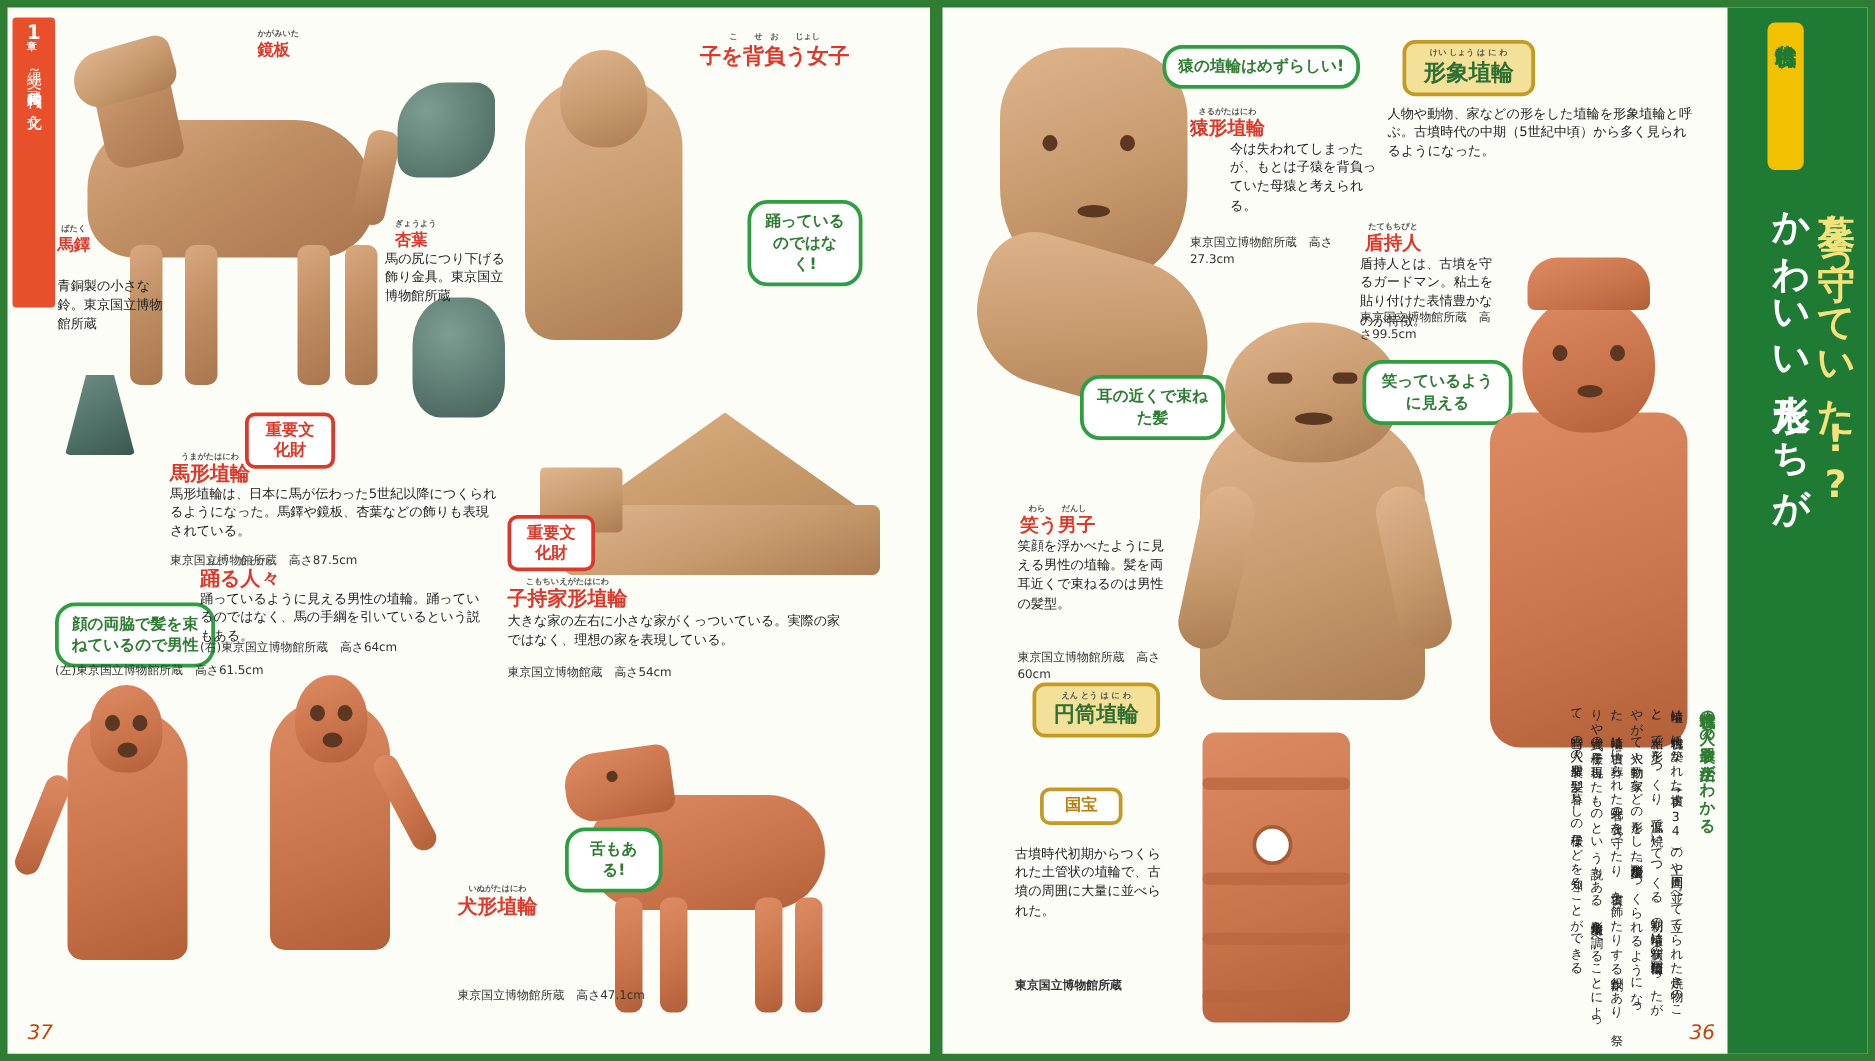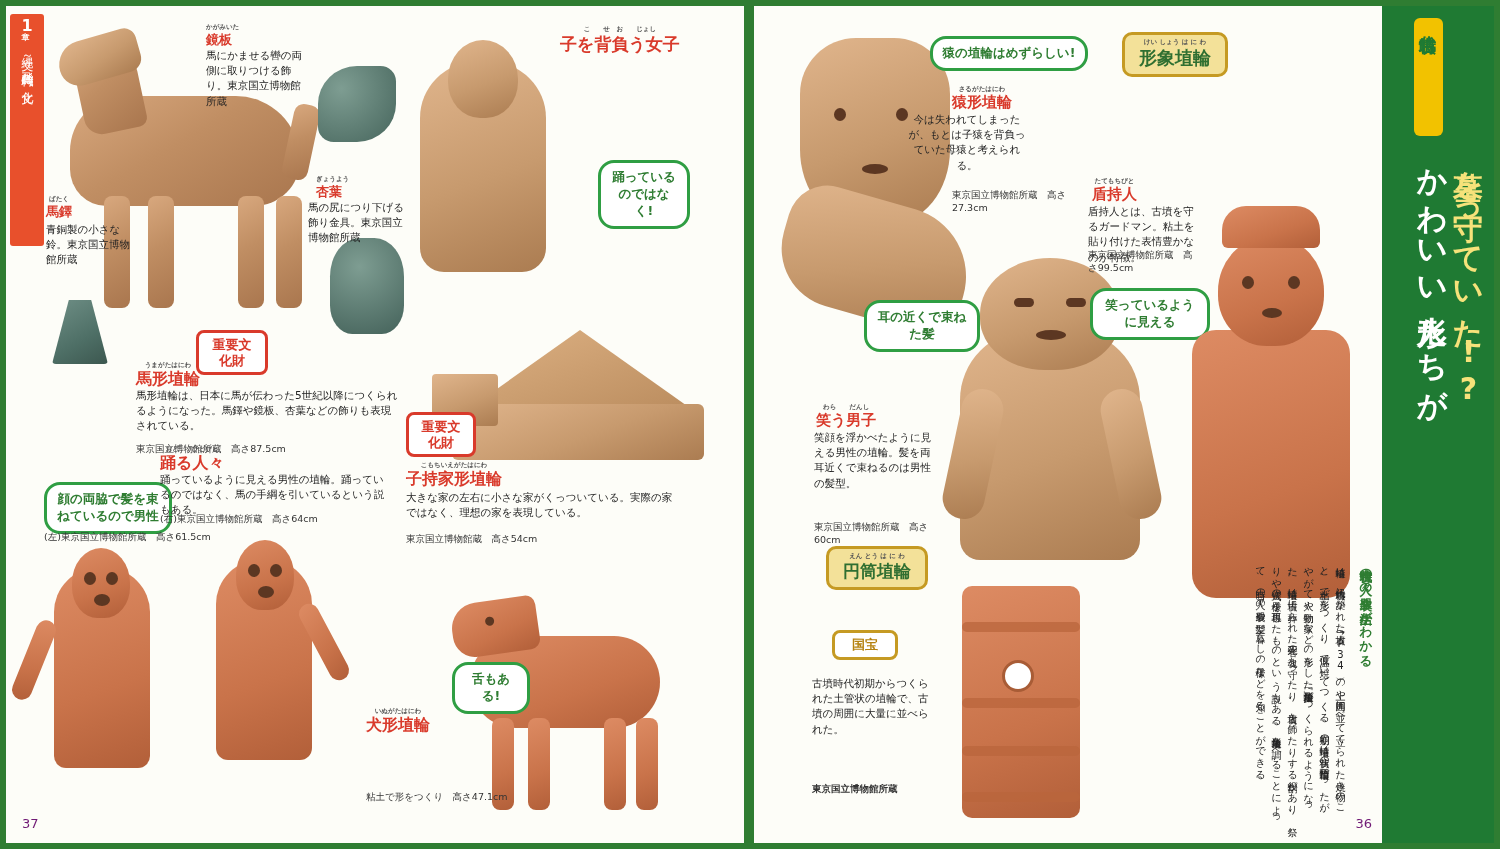--- a/index.html
+++ b/index.html
@@ -105,21 +105,21 @@
   .hdr{position:absolute;font-weight:bold;color:#d93a2b;}
   .hdr-box{position:absolute;background:#f3e199;border:3px solid #c59a23;border-radius:10px;color:#2f6f31;
     font-weight:bold;font-size:18px;padding:4px 14px;}
 
   .ruby{font-size:6.5px;display:block;line-height:1;color:#555;text-align:center;}
 
   
   .vtitle{position:absolute;right:14px;top:18px;width:98px;height:300px;color:#fff;}
   .vtitle .label{background:#f2c200;color:#1f7a33;font-weight:bold;font-size:17px;padding:5px 3px;border-radius:6px;}
 
-  .pnum{position:absolute;font-size:13px;color:#701a75;}
+  .pnum{position:absolute;font-size:16px;color:#c2410c;font-style:italic;}
   .footer-col{position:absolute;right:126px;top:560px;width:180px;height:270px;}
 </style>
 </head>
 <body>
 
 <div class="page jp">
   <div class="spread-border"></div>
   <div class="gutter"></div>
 
   <div class="chapter-tab">
@@ -139,29 +139,28 @@
   <div class="ph clay leg l4"></div>
   <div class="ph clay horse-tail"></div>
   <div class="ph bronze bell"></div>
   <div class="ph orn1" style="background:radial-gradient(circle at 30% 30%,#7e9d92,#46655c);border-radius:50% 20% 50% 20%;"></div>
   <div class="ph orn2" style="background:radial-gradient(circle at 40% 30%,#7e9d92,#44625a);border-radius:40% 40% 30% 30%;"></div>
 
   <div class="hdr" style="left:206px;top:24px;font-size:13px;">
     <span class="ruby">かがみいた</span>
     <span>鏡板</span>
   </div>
-  <div class="body-s" style="position:absolute;left:206px;top:48px;width:98px;">馬にかませる轡の両側に取りつける飾り。東京国立博物館所蔵</div>
 
   <div class="hdr" style="left:316px;top:176px;font-size:13px;">
     <span class="ruby">ぎょうよう</span>
     <span>杏葉</span>
   </div>
   <div class="body-s" style="position:absolute;left:308px;top:200px;width:100px;">馬の尻につり下げる飾り金具。東京国立博物館所蔵</div>
 
-  <div class="hdr" style="left:46px;top:196px;font-size:13px;">
+  <div class="hdr" style="left:46px;top:180px;font-size:13px;">
     <span class="ruby">ばたく</span>
     <span>馬鐸</span>
   </div>
   <div class="body-s" style="position:absolute;left:46px;top:222px;width:84px;">青銅製の小さな鈴。東京国立博物館所蔵</div>
 
   <div class="badge red" style="left:196px;top:330px;width:46px;">
     <span>重要文化財</span>
   </div>
   <div class="hdr" style="left:136px;top:362px;font-size:16px;">
     <span class="ruby">うまがたはにわ</span>
@@ -221,42 +220,43 @@
   </div>
   <div class="ph clay3 dog-leg dg1"></div>
   <div class="ph clay3 dog-leg dg2"></div>
   <div class="ph clay3 dog-leg dg3"></div>
   <div class="ph clay3 dog-leg dg4"></div>
   <div class="balloon" style="left:452px;top:662px;width:54px;">舌もある!</div>
   <div class="hdr" style="left:366px;top:708px;font-size:16px;">
     <span class="ruby">いぬがたはにわ</span>
     <span>犬形埴輪</span>
   </div>
-  <div class="cap" style="position:absolute;left:366px;top:790px;width:250px;">粘土で形をつくり　高さ47.1cm</div>
+  <div class="cap" style="position:absolute;left:366px;top:790px;width:250px;">東京国立博物館所蔵　高さ47.1cm</div>
 
   <div class="pnum" style="left:22px;top:816px;">37</div>
 
   <div class="ph clay2 monkey-face">
     <span class="eye" style="left:34px;top:70px;"></span>
       <span class="eye" style="left:96px;top:70px;"></span>
     <span class="mouth" style="left:62px;top:126px;width:26px;height:10px;"></span>
   </div>
   <div class="ph clay2 monkey-arm"></div>
   <div class="balloon" style="left:930px;top:36px;width:134px;">猿の埴輪はめずらしい!</div>
   <div class="hdr" style="left:952px;top:86px;font-size:15px;">
     <span class="ruby">さるがたはにわ</span>
     <span>猿形埴輪</span>
   </div>
-  <div class="body-s" style="position:absolute;left:908px;top:112px;width:118px;text-align:center;">今は失われてしまったが、もとは子猿を背負っていた母猿と考えられる。</div>
+  <div class="body-s" style="position:absolute;left:984px;top:112px;width:118px;">今は失われてしまったが、もとは子猿を背負っていた母猿と考えられる。</div>
   <div class="cap" style="position:absolute;left:952px;top:188px;width:118px;">東京国立博物館所蔵　高さ27.3cm</div>
 
   <div class="hdr-box" style="left:1122px;top:32px;">
     <span class="ruby">けい しょう は に わ</span>
     <span>形象埴輪</span>
   </div>
+  <div class="body-s" style="position:absolute;left:1110px;top:84px;width:248px;">人物や動物、家などの形をした埴輪を形象埴輪と呼ぶ。古墳時代の中期（5世紀中頃）から多く見られるようになった。</div>
 
   <div class="ph clay2 boy-body"></div>
   <div class="ph clay2 boy-head">
     <span class="eye" style="left:34px;top:40px;width:20px;height:9px;border-radius:8px;"></span>
     <span class="eye" style="left:86px;top:40px;width:20px;height:9px;border-radius:8px;"></span>
     <span class="mouth" style="left:56px;top:72px;width:30px;height:10px;"></span>
   </div>
   <div class="ph clay2 boy-arm-l"></div>
   <div class="ph clay2 boy-arm-r"></div>
   <div class="balloon" style="left:864px;top:300px;width:92px;">耳の近くで束ねた髪</div>

